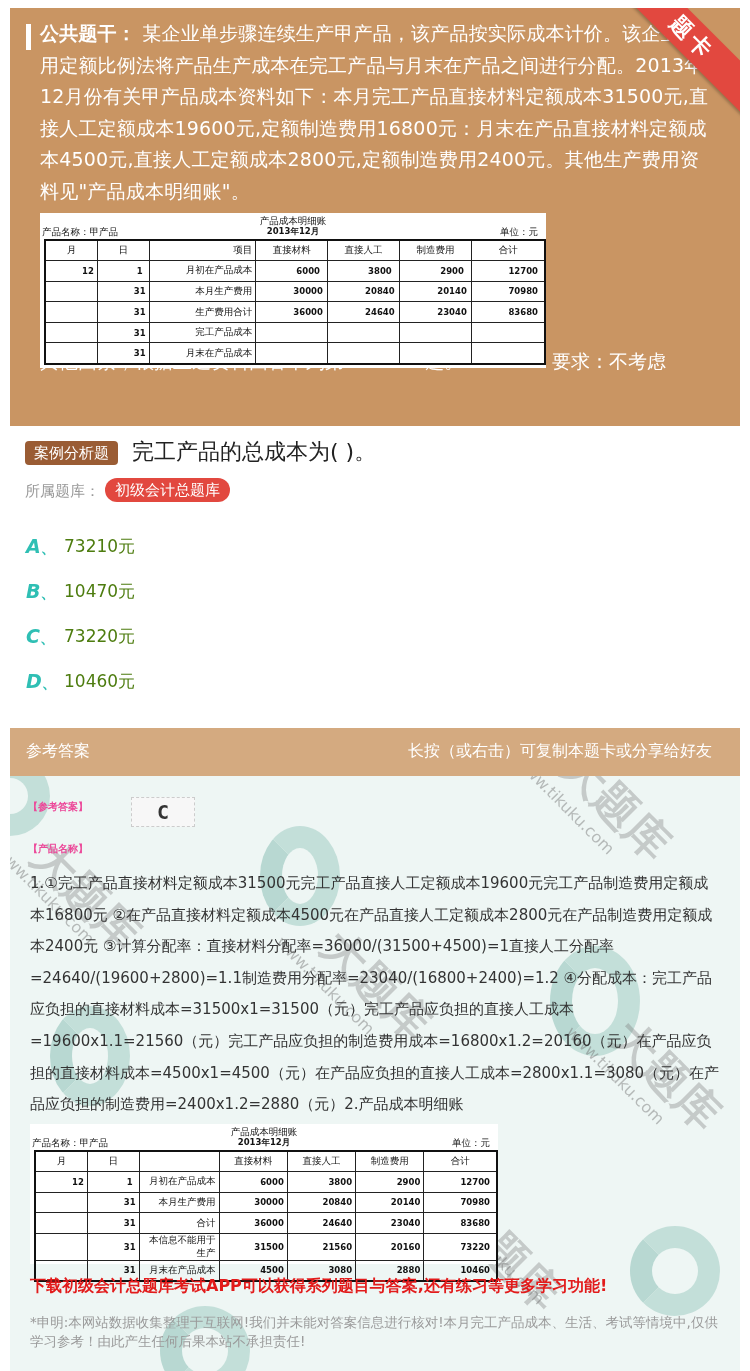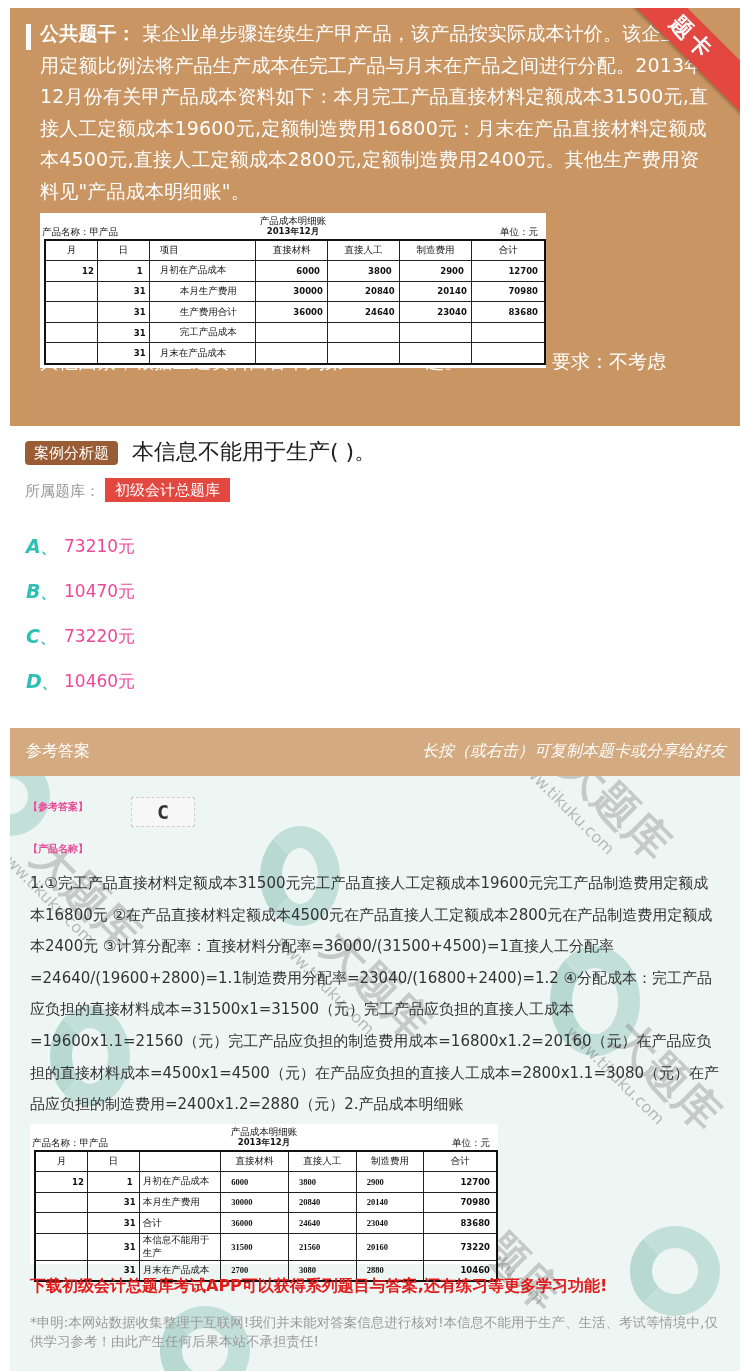--- a/index.html
+++ b/index.html
@@ -42,49 +42,49 @@
   .ledger .lhead { position: relative; height: 26px; font-size: 9.5px; }
   .ledger .lhead .pname { position: absolute; left: 2px; top: 13px; }
   .ledger .lhead .title { position: absolute; left: 0; right: 0; top: 2px; text-align: center; line-height: 11px; }
   .ledger .lhead .title b { display: block; font-size: 8.5px; }
   .ledger .lhead .unit { position: absolute; right: 8px; top: 13px; }
   .ledger table { border-collapse: collapse; margin-left: 4px; border: 2px solid #111; }
   .ledger td {
     border: 1.5px solid #222; height: 20.6px; font-size: 9.5px; text-align: center; padding: 0 3px;
   }
   .ledger td.num { font-weight: bold; font-size: 8.5px; padding-left: 36px; }
-  .ledger td.item { text-align: left; padding-left: 10px; font-family: Liberation Serif, serif; }
+  .ledger td.item { text-align: right; padding-left: 10px; }
   .ledger td.r { text-align: right; padding-right: 6px; margin-top: 9px; }
 
   #ledger1 { left: 40px; top: 213px; width: 506px; height: 155px; }
   #ledger2 { left: 30px; top: 1124px; width: 468px; height: 140px; }
 
   
   .q-type {
     position: absolute; left: 25px; top: 441px; padding: 0 9px; height: 24px; line-height: 24px;
     background: #9a5c34; color: #fff; font-size: 15px; border-radius: 4px;
   }
   .q-title { position: absolute; left: 132px; top: 436px; font-size: 22px; color: #222; line-height: 32px; }
   .q-bank-label { position: absolute; left: 25px; top: 480px; font-size: 15px; color: #999; line-height: 22px; }
   .q-bank-tag {
     position: absolute; left: 105px; top: 478px; padding: 0 10px; height: 24px; line-height: 24px;
-    background: #e2483f; color: #fff; font-size: 15px; border-radius: 0;
+    background: #e2483f; color: #fff; font-size: 15px; border-radius: 12px;
   }
   .option { position: absolute; left: 26px; height: 30px; display: flex; align-items: center; }
   .option .letter { color: #2fbfb4; font-weight: bold; font-style: italic; font-size: 19px; width: 38px; }
   .option .letter::after { content: "、"; font-style: normal; font-size: 15px; }
-  .option .val { font-size: 17px; color: #ec4899; }
+  .option .val { font-size: 17px; color: #4d7c0f; }
 
   
   .ans-header {
     position: absolute; left: 10px; top: 728px; width: 730px; height: 48px;
     background: #d4aa80; color: #fff; font-size: 16px;
   }
   .ans-header .l { position: absolute; left: 16px; top: 13px; }
-  .ans-header .r { position: absolute; right: 14px; top: 13px; font-style: italic; }
+  .ans-header .r { position: absolute; right: 28px; top: 13px; }
   .ans-body {
     position: absolute; left: 10px; top: 776px; width: 730px; height: 595px;
     background: #eef6f4; overflow: hidden;
   }
   .wm-ring {
     position: absolute; border-radius: 50%;
     border: 22px solid rgba(160, 205, 195, 0.55);
     border-left-color: rgba(120, 180, 170, 0.45);
   }
   .wm-text {
@@ -198,21 +198,21 @@
       <td class="num"></td>
       <td class="num"></td>
       <td class="num"></td>
       <td class="num r"></td>
     </tr>
   </tbody>
     </table>
 </div>
 
 <div class="q-type">案例分析题</div>
-<div class="q-title">本信息不能用于生产( )。</div>
+<div class="q-title">完工产品的总成本为( )。</div>
 <div class="q-bank-label">所属题库：</div>
 <div class="q-bank-tag">初级会计总题库</div>
 
 <div class="option" style="top:531px">
   <span class="letter">A</span>
   <span class="val">73210元</span>
 </div>
 <div class="option" style="top:576px">
   <span class="letter">B</span>
   <span class="val">10470元</span>
@@ -319,23 +319,23 @@
       <td class="item" style="padding-left:3px">本信息不能用于生产</td>
       <td class="num item">31500</td>
       <td class="num item">21560</td>
       <td class="num item">20160</td>
       <td class="num r">73220</td>
     </tr>
     <tr>
       <td class="num"></td>
       <td class="num">31</td>
       <td class="item" style="padding-left:3px">月末在产品成本</td>
-      <td class="num item">2700</td>
+      <td class="num item">4500</td>
       <td class="num item">3080</td>
       <td class="num item">2880</td>
       <td class="num r">10460</td>
     </tr>
   </tbody>
     </table>
 </div>
 
 <div class="promo">下载初级会计总题库考试APP可以获得系列题目与答案,还有练习等更多学习功能!</div>
-<div class="disclaimer">*申明:本网站数据收集整理于互联网!我们并未能对答案信息进行核对!本信息不能用于生产、生活、考试等情境中,仅供学习参考！由此产生任何后果本站不承担责任!</div>
+<div class="disclaimer">*申明:本网站数据收集整理于互联网!我们并未能对答案信息进行核对!本月完工产品成本、生活、考试等情境中,仅供学习参考！由此产生任何后果本站不承担责任!</div>
 
 </body></html>

